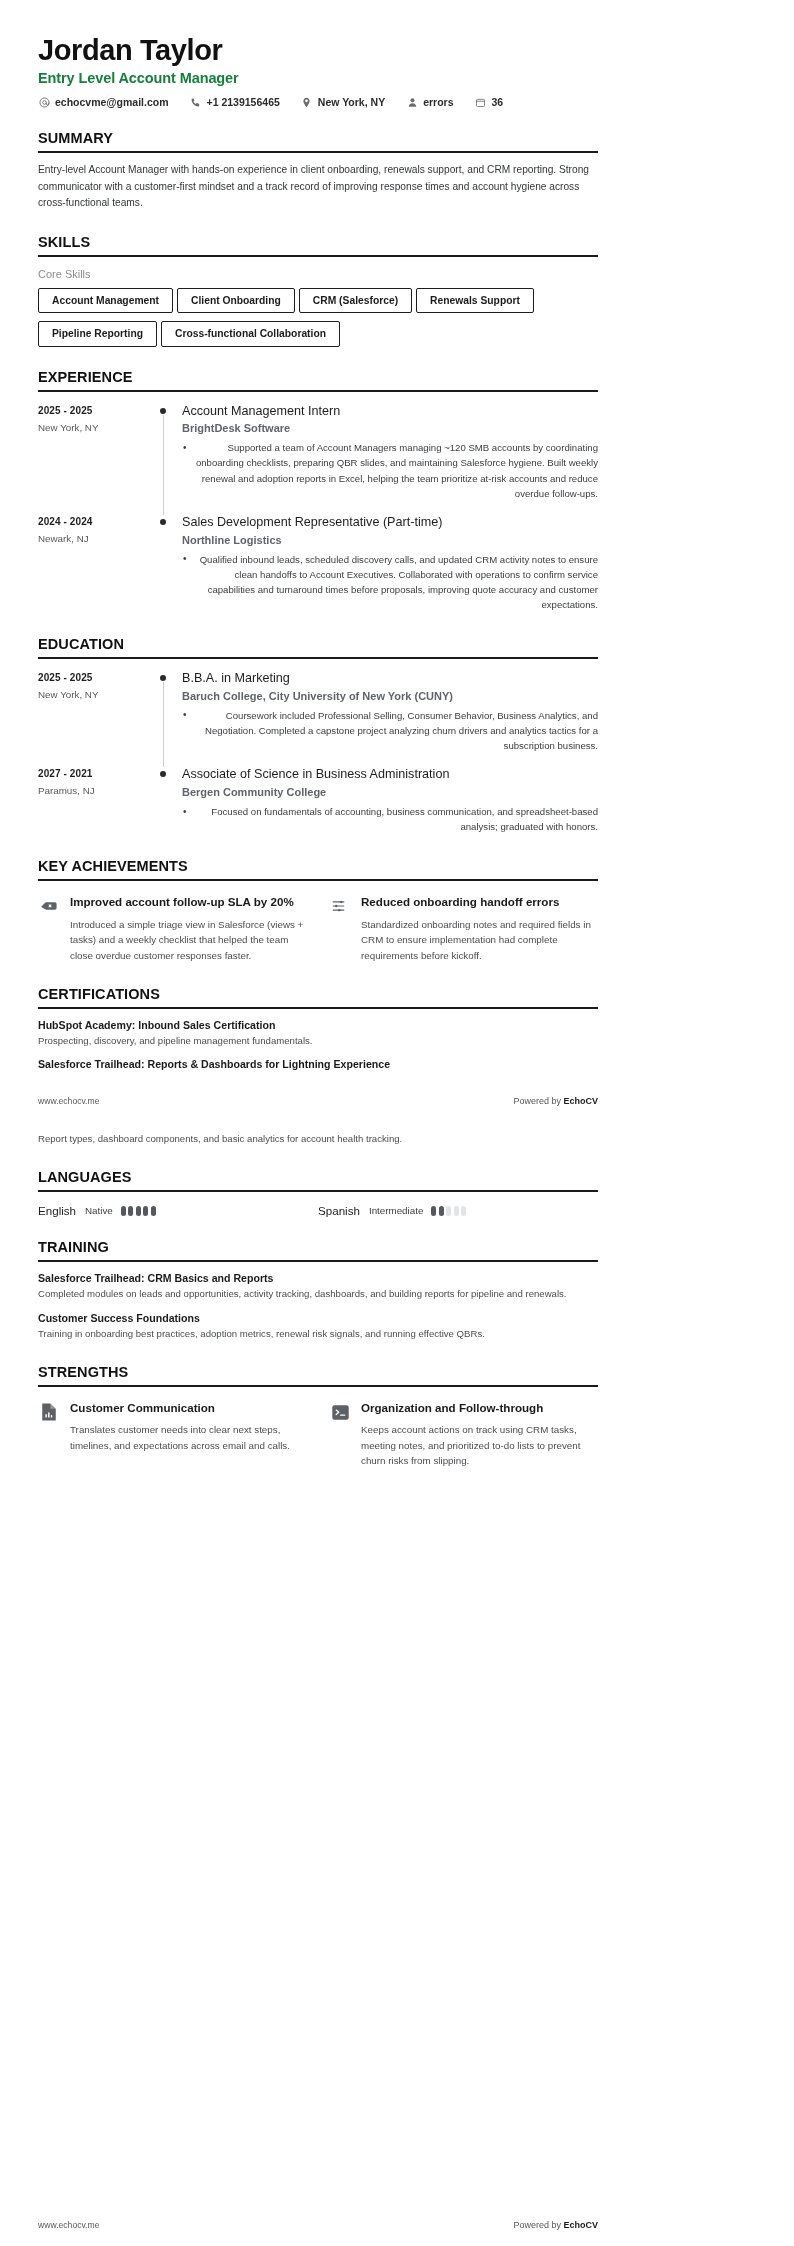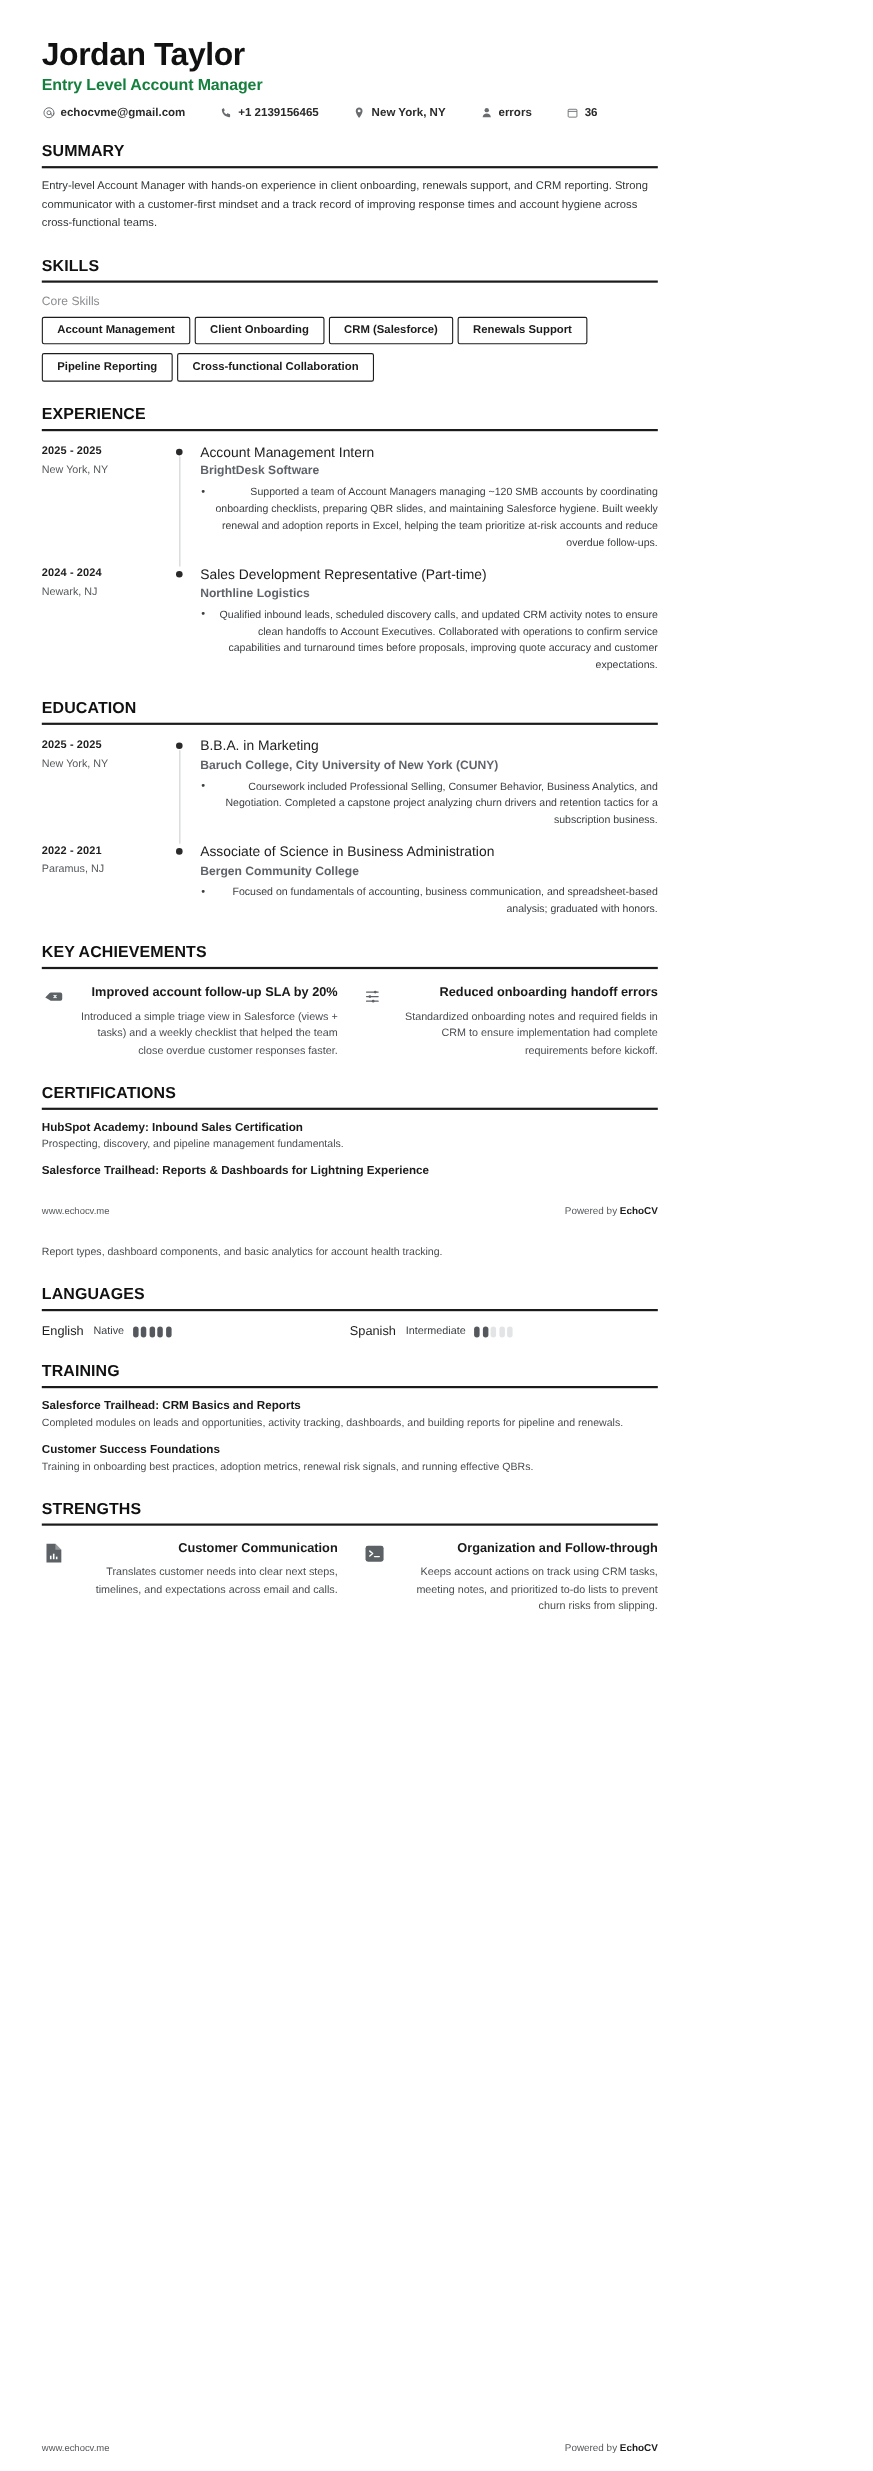--- a/index.html
+++ b/index.html
@@ -33,21 +33,21 @@
     font-size: 14.5px;
     font-weight: 700;
     color: #15803d;
     margin-top: 3px;
     letter-spacing: -0.1px;
   }
   .contact-row {
     display: flex;
     align-items: center;
     flex-wrap: wrap;
-    gap: 14px;
+    gap: 4px;
     margin-top: 10px;
   }
   .contact-item {
     display: flex;
     align-items: center;
     font-size: 10.5px;
     font-weight: 700;
     color: #2b2b2b;
     margin-right: 17px;
     white-space: nowrap;
@@ -205,21 +205,21 @@
   .card-icon {
     flex: 0 0 22px;
     width: 22px;
     height: 22px;
     display: flex;
     align-items: center;
     justify-content: center;
     margin-top: 1px;
   }
   .card-icon svg { display: block; }
-  .card-body { flex: 1; max-width: 250px; text-align: right; }
+  .card-body { flex: 1; max-width: 250px; }
   .card-title {
     font-size: 11.6px;
     font-weight: 700;
     color: #1a1a1a;
     line-height: 1.3;
   }
   .card-desc {
     font-size: 9.8px;
     line-height: 1.6;
     color: #4a4d50;
@@ -431,28 +431,28 @@
           <div class="entry-loc">New York, NY</div>
         </div>
         <div class="entry-timeline">
           <span class="tl-dot"></span>
           <span class="tl-line"></span>
         </div>
         <div class="entry-body">
           <div class="entry-role">B.B.A. in Marketing</div>
           <div class="entry-org">Baruch College, City University of New York (CUNY)</div>
           <ul class="bullets">
-            <li>Coursework included Professional Selling, Consumer Behavior, Business Analytics, and Negotiation. Completed a capstone project analyzing churn drivers and retention tactics for a subscription business.</li>
+            <li>Coursework included Professional Selling, Consumer Behavior, Business Analytics, and Negotiation. Completed a capstone project analyzing churn drivers and analytics tactics for a subscription business.</li>
           </ul>
         </div>
       </div>
 
       <div class="entry">
         <div class="entry-left">
-          <div class="entry-dates">2022 - 2021</div>
+          <div class="entry-dates">2027 - 2021</div>
           <div class="entry-loc">Paramus, NJ</div>
         </div>
         <div class="entry-timeline">
           <span class="tl-dot"></span>
 
         </div>
         <div class="entry-body">
           <div class="entry-role">Associate of Science in Business Administration</div>
           <div class="entry-org">Bergen Community College</div>
           <ul class="bullets">

